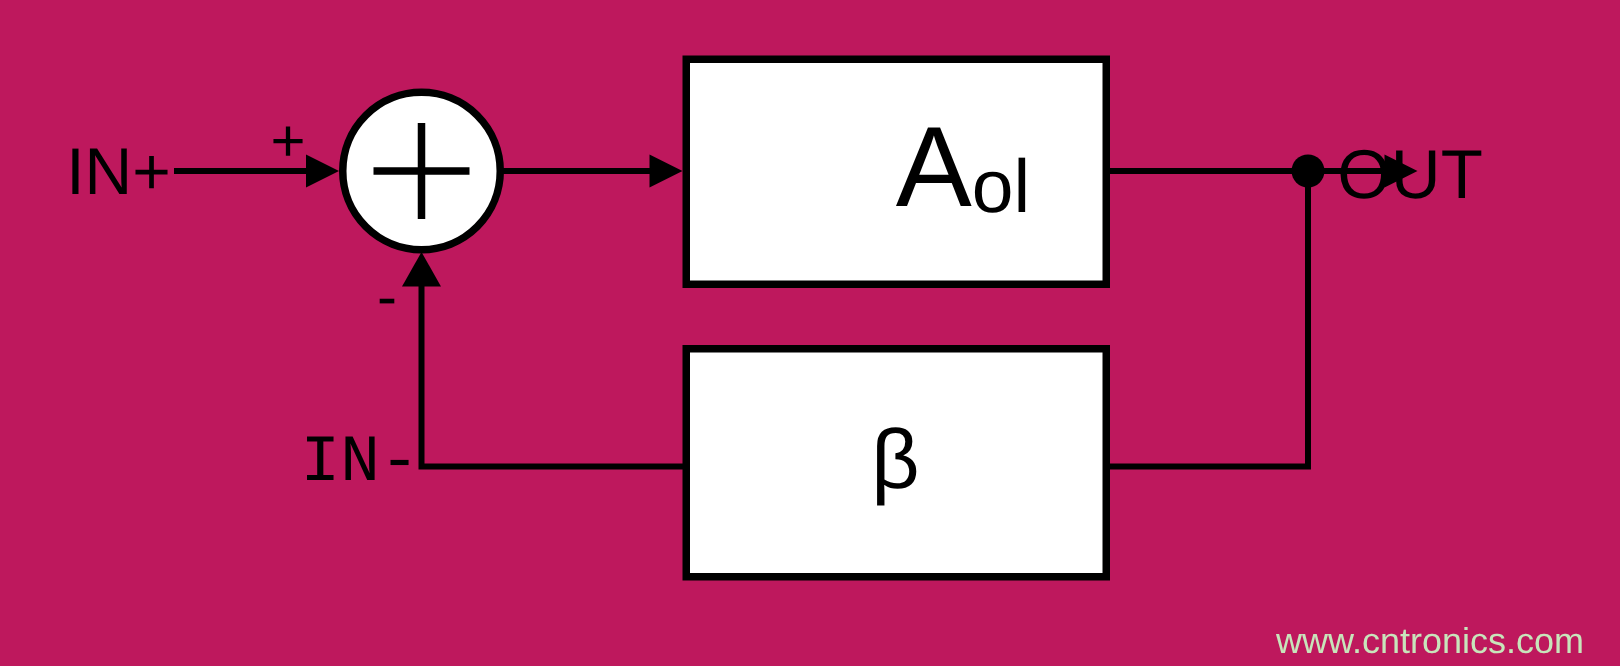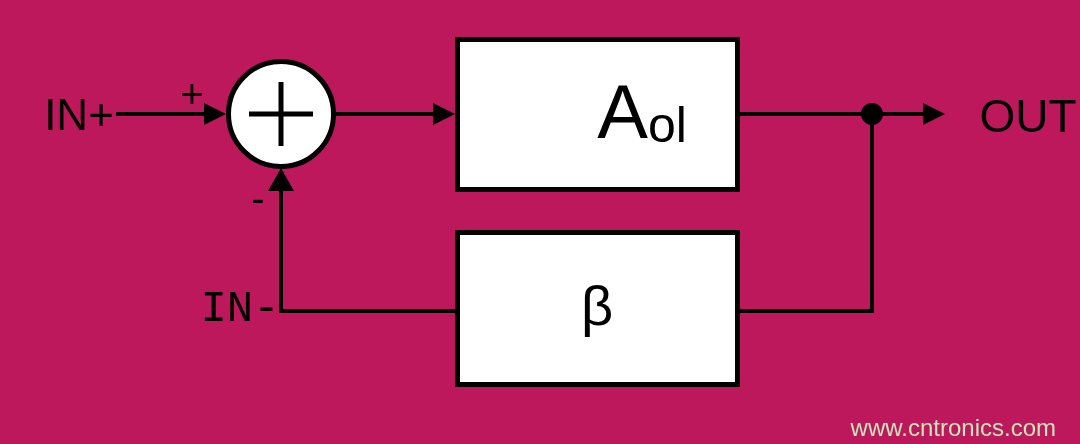--- a/index.html
+++ b/index.html
@@ -68,21 +68,21 @@
   </svg>
 
   <div class="lbl lbl-in" style="left:79px;top:115px;">IN+</div>
 
   <div class="lbl lbl-sign" style="left:192px;top:94px;">+</div>
 
   <div class="lbl lbl-sign" style="left:258px;top:198px;">-</div>
 
   <div class="lbl lbl-in" style="left:240px;top:309px;font-family:Liberation Mono, monospace;">IN-</div>
 
-  <div class="lbl lbl-out" style="left:1028px;top:116px;">OUT</div>
+  <div class="lbl lbl-out" style="left:940px;top:116px;">OUT</div>
 
   <div class="lbl lbl-gain" style="left:599px;top:112px;margin-left:43px;">
     <span>A</span><span class="sub">ol</span>
   </div>
 
   <div class="lbl lbl-beta" style="left:597px;top:306px;">β</div>
 
   <div class="watermark">www.cntronics.com</div>
 
 </div>

